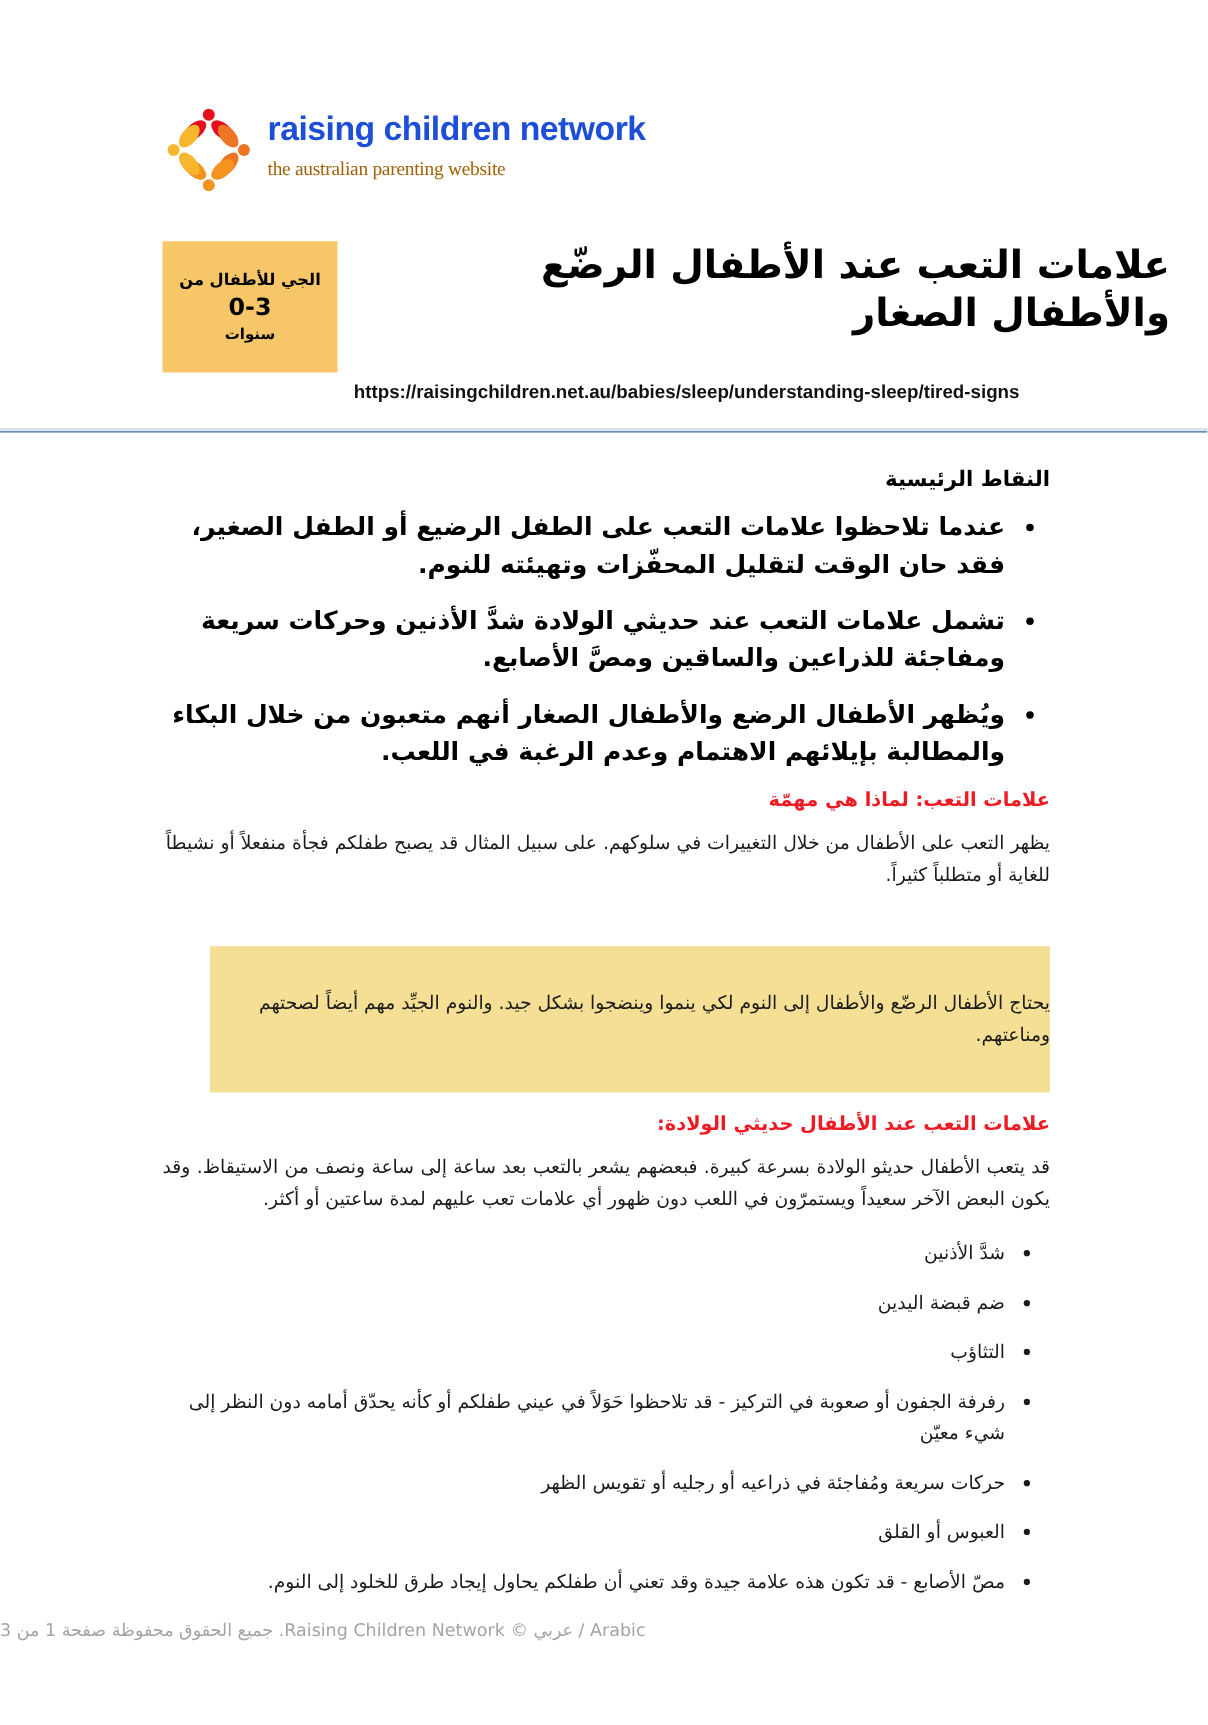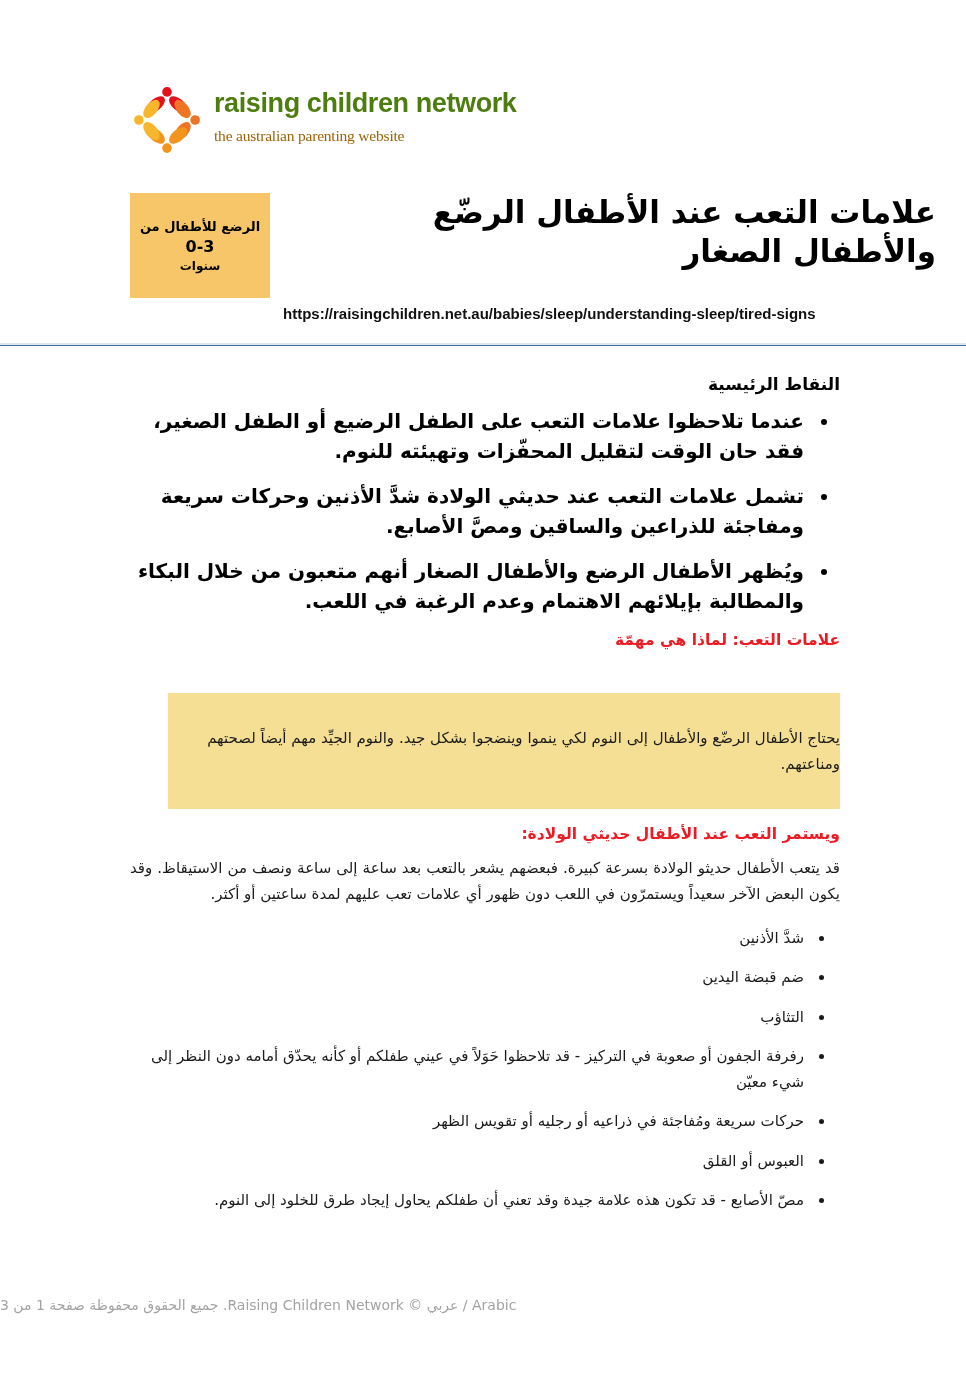--- a/index.html
+++ b/index.html
@@ -10,37 +10,37 @@
     overflow: hidden;
     font-family: "DejaVu Sans", sans-serif;
     color: #1b1b1b;
   }
 
   
   .header { margin: 78px 0 0 130px; display: flex; align-items: flex-start; }
   .logo-text { margin: 10px 0 0 10px; }
   .logo-name {
     font-family: "Liberation Sans", sans-serif;
-    font-size: 27px; font-weight: 700; color: #4d7c0f; letter-spacing: -0.4px;
+    font-size: 27px; font-weight: 700; color: #1d4ed8; letter-spacing: -0.4px;
   }
   .logo-tagline {
     font-family: Liberation Serif, serif;
     font-size: 15.5px; color: #a16207; margin-top: 8px; letter-spacing: -0.2px;
   }
 
   
   .title-row { margin: 27px 30px 0 130px; display: flex; }
   .age-badge {
     width: 140px; height: 105px; flex: 0 0 140px;
     background: #f7c668;
     display: flex; flex-direction: column; justify-content: center; align-items: center;
     direction: rtl; text-align: center; color: #000;
   }
   .age-badge .b1 { font-size: 13px; font-weight: 700; }
-  .age-badge .b2 { font-size: 16px; font-weight: 700; margin-top: 3px; }
+  .age-badge .b2 { font-size: 19px; font-weight: 700; margin-top: 3px; }
   .age-badge .b3 { font-size: 12px; font-weight: 700; margin-top: 3px; }
   .title-col { flex: 1; padding-left: 13px; }
   .page-title {
     direction: rtl; text-align: right;
     font-size: 31px; font-weight: 700; line-height: 1.25; color: #000;
   }
   .page-url {
     margin-top: 34px;
     font-family: "Liberation Sans", sans-serif;
     font-size: 15px; font-weight: 700; color: #111; text-align: left;
@@ -120,21 +120,21 @@
     </svg>
   </span>
   <div class="logo-text">
     <div class="logo-name">raising children network</div>
     <div class="logo-tagline">the australian parenting website</div>
   </div>
 </div>
 
 <div class="title-row">
   <div class="age-badge">
-    <div class="b1">الرضع للأطفال من</div>
+    <div class="b1">الجي للأطفال من</div>
     <div class="b2">0-3</div>
     <div class="b3">سنوات</div>
   </div>
   <div class="title-col">
     <h1 class="page-title">علامات التعب عند الأطفال الرضّع والأطفال الصغار</h1>
     <div class="page-url">https://raisingchildren.net.au/babies/sleep/understanding-sleep/tired-signs</div>
   </div>
 </div>
 
 <div class="rule"></div>
@@ -144,27 +144,28 @@
   <h2 class="h-main">النقاط الرئيسية</h2>
 
   <ul class="main-points">
     <li>عندما تلاحظوا علامات التعب على الطفل الرضيع أو الطفل الصغير، فقد حان الوقت لتقليل المحفّزات وتهيئته للنوم.</li>
     <li>تشمل علامات التعب عند حديثي الولادة شدَّ الأذنين وحركات سريعة ومفاجئة للذراعين والساقين ومصَّ الأصابع.</li>
     <li>ويُظهر الأطفال الرضع والأطفال الصغار أنهم متعبون من خلال البكاء والمطالبة بإيلائهم الاهتمام وعدم الرغبة في اللعب.</li>
   </ul>
 
   <h3 class="h-red first">علامات التعب: لماذا هي مهمّة</h3>
 
+  <p class="para">يظهر التعب على الأطفال من خلال التغييرات في سلوكهم. على سبيل المثال قد يصبح طفلكم فجأة منفعلاً أو نشيطاً للغاية أو متطلباً كثيراً.</p>
 
 
   <div class="callout">
     <span>يحتاج الأطفال الرضّع والأطفال إلى النوم لكي ينموا وينضجوا بشكل جيد. والنوم الجيِّد مهم أيضاً لصحتهم ومناعتهم.</span>
   </div>
 
-  <h3 class="h-red second">ويستمر التعب عند الأطفال حديثي الولادة:</h3>
+  <h3 class="h-red second">علامات التعب عند الأطفال حديثي الولادة:</h3>
 
   <p class="para justified">قد يتعب الأطفال حديثو الولادة بسرعة كبيرة. فبعضهم يشعر بالتعب بعد ساعة إلى ساعة ونصف من الاستيقاظ. وقد يكون البعض الآخر سعيداً ويستمرّون في اللعب دون ظهور أي علامات تعب عليهم لمدة ساعتين أو أكثر.</p>
 
 
   <ul class="signs">
     <li>شدَّ الأذنين</li>
     <li>ضم قبضة اليدين</li>
     <li>التثاؤب</li>
     <li>رفرفة الجفون أو صعوبة في التركيز - قد تلاحظوا حَوَلاً في عيني طفلكم أو كأنه يحدّق أمامه دون النظر إلى شيء معيّن</li>
     <li>حركات سريعة ومُفاجئة في ذراعيه أو رجليه أو تقويس الظهر</li>

